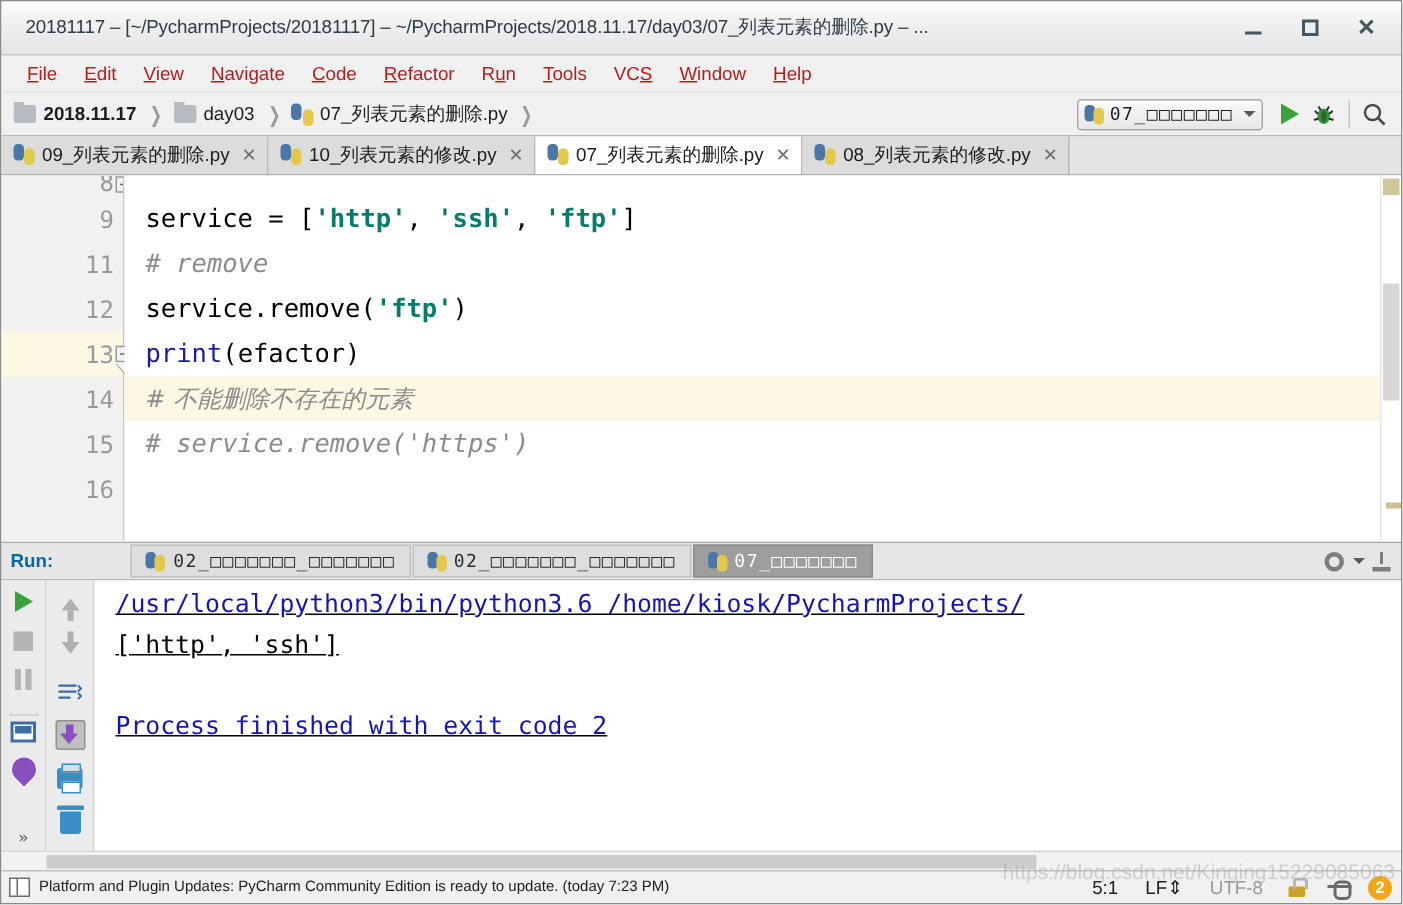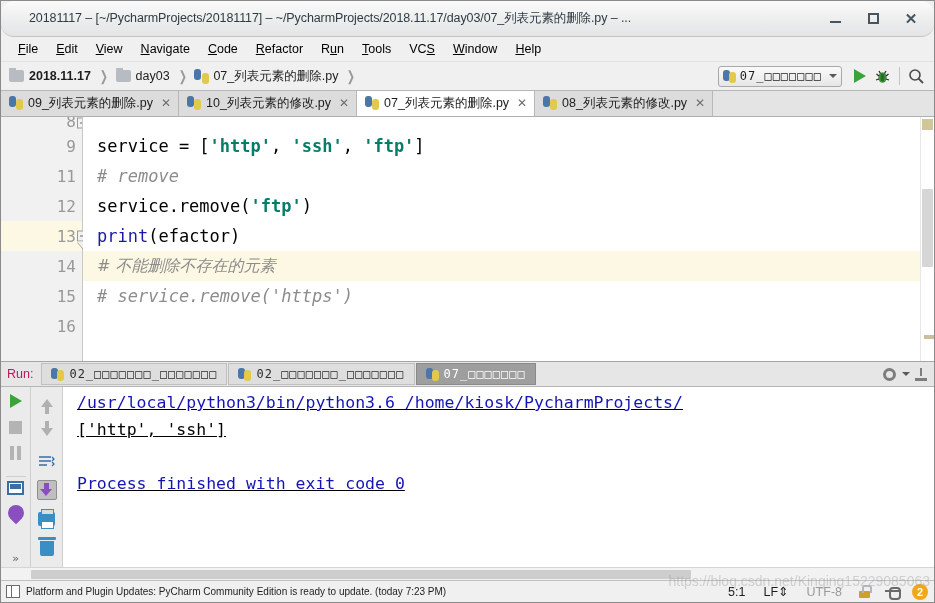--- a/index.html
+++ b/index.html
@@ -18,23 +18,22 @@
     background: #f0f0f0;
     position: relative;
   }
 
   
   .titlebar {
     height: 36px; flex: 0 0 36px;
     background: linear-gradient(to bottom, #fbfbfb 0%, #eceded 55%, #e4e5e6 100%);
     border-bottom: 1px solid #c3c4c5;
     display: flex; align-items: center;
-    padding: 0 4px 0 28px;
+    padding: 0 4px 0 16px;
     position: relative;
-    border-radius: 13px;
   }
   .title-text {
     font-size: 12.5px; color: #2f3b44;
     white-space: nowrap; overflow: hidden;
     flex: 1 1 auto;
     letter-spacing: -0.1px;
   }
   .win-btns { display: flex; align-items: center; gap: 0px; flex: 0 0 auto; }
   .win-btn {
     width: 38px; height: 30px;
@@ -48,21 +47,21 @@
   
   .menubar {
     height: 25px; flex: 0 0 25px;
     background: #f0f0f0;
     display: flex; align-items: center;
     padding-left: 8px;
     border-bottom: 1px solid #e2e2e2;
   }
   .menu-item {
     padding: 3px 9px;
-    font-size: 12.5px; color: #000000;
+    font-size: 12.5px; color: #b91c1c;
     white-space: nowrap;
   }
   .menu-item u { text-decoration: underline; }
 
   
   .toolbar {
     height: 29px; flex: 0 0 29px;
     background: #f0f0f0;
     display: flex; align-items: center;
     padding: 0 6px 0 8px;
@@ -195,21 +194,21 @@
 
   
   .runbar {
     height: 26px; flex: 0 0 26px;
     background: #e6e6e6;
     border-top: 1px solid #a5a5a5;
     border-bottom: 1px solid #b5b5b5;
     display: flex; align-items: center;
     padding-left: 6px;
   }
-  .runbar-label { font-size: 12.5px; color: #be185d; margin-right: 8px; flex: 0 0 auto;}
+  .runbar-label { font-size: 12.5px; color: #0369a1; margin-right: 8px; flex: 0 0 auto; font-weight: bold;}
   .rtab {
     height: 22px; display: flex; align-items: center;
     padding: 0 9px; margin-right: 1px;
     background: #dedede; border: 1px solid #c0c0c0;
     white-space: nowrap; flex: 0 0 auto;
   }
   .rtab.active { background: #9e9e9e; border-color: #8a8a8a; }
   .rtab.active .rtab-label { color: #ffffff; }
   .rtab-label { font-size: 12px; color: #2b2b2b; letter-spacing: .3px; }
   .rtab .ico-py { width: 13px; height: 13px; margin-right: 5px; }
@@ -433,21 +432,21 @@
       </div>
     <div class="ed-scroll">
       <div class="ed-mark" style="top:2px;"></div>
       <div class="ed-thumb"></div>
       <div class="ed-mark2"></div>
     </div>
   </div>
 
   <div class="runbar">
     <span class="runbar-label">Run:</span>
-    <div style="display:flex;align-items:center;" id="rtabs">
+    <div style="display:flex;align-items:center;margin-left:44px;" id="rtabs">
         <div class="rtab">
           <span class="ico-py"></span>
           <span class="rtab-label tofu">02_□□□□□□□_□□□□□□□</span>
         </div>
         <div class="rtab">
           <span class="ico-py"></span>
           <span class="rtab-label tofu">02_□□□□□□□_□□□□□□□</span>
         </div>
         <div class="rtab active">
           <span class="ico-py"></span>
@@ -505,21 +504,21 @@
           <span class="i-print"></span>
         </div>
       <div class="sicon">
           <span class="i-trash"></span>
         </div>
     </div>
     <div class="console" id="console">
         <div class="oline link">/usr/local/python3/bin/python3.6 /home/kiosk/PycharmProjects/</div>
         <div class="oline">['http', 'ssh']</div>
         <div class="oline blank"></div>
-        <div class="oline link">Process finished with exit code 0</div>
+        <div class="oline link">Process finished with exit code 2</div>
       </div>
   </div>
 
   <div class="hscroll">
     <div class="hthumb"></div>
   </div>
 
   <div class="statusbar">
     <span class="watermark">https://blog.csdn.net/Kinging15229085063</span>
     <span class="sb-ico"></span>

